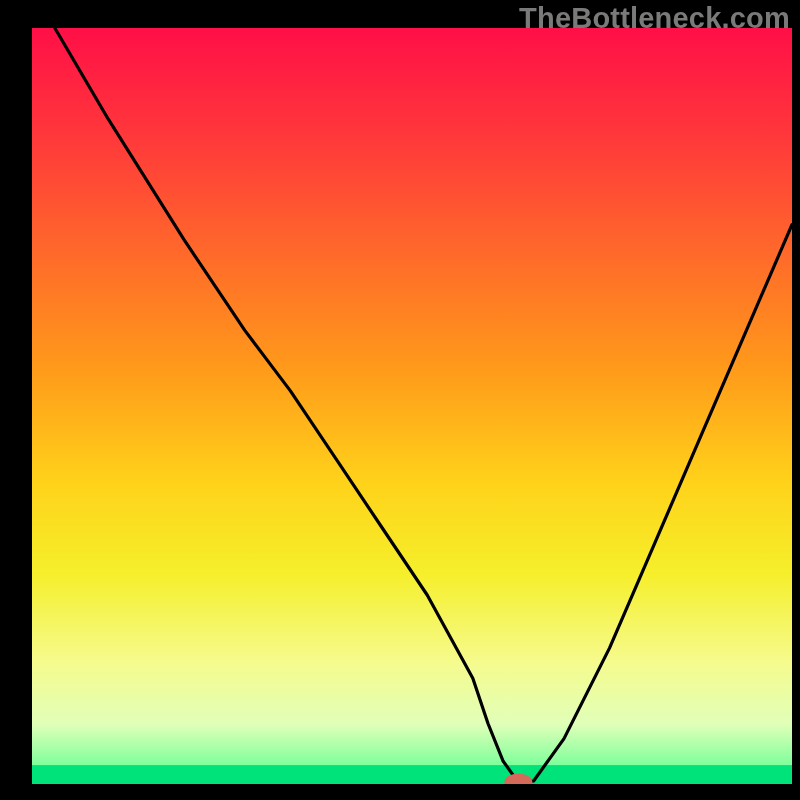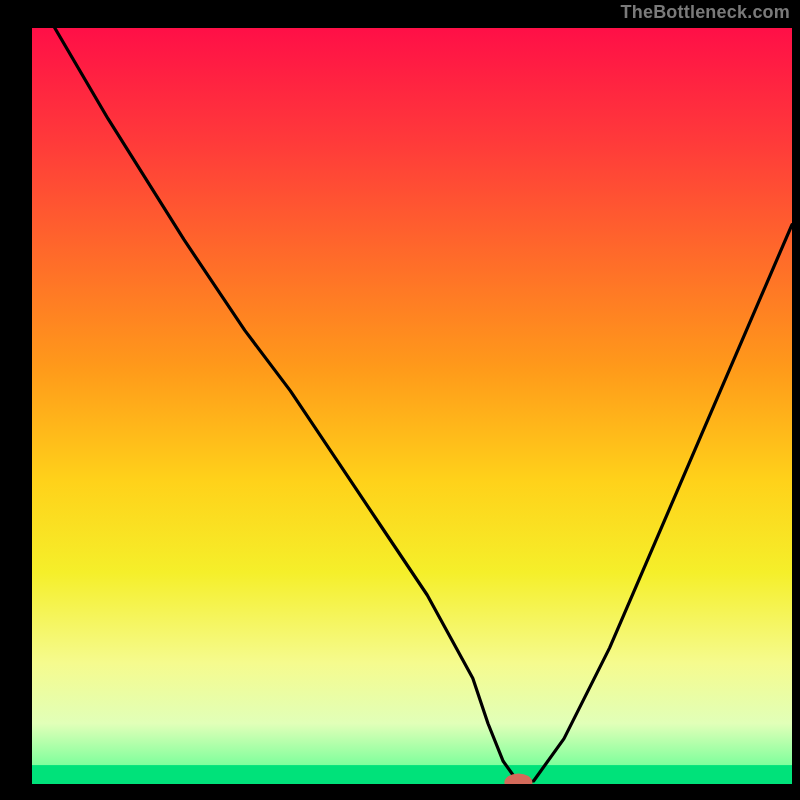--- a/index.html
+++ b/index.html
@@ -15,21 +15,21 @@
     height: 800px;
     background: #000;
     position: relative;
   }
   .watermark {
     position: absolute;
     top: 2px;
     right: 10px;
     color: #7a7a7a;
     font-family: Arial, Helvetica, sans-serif;
-    font-size: 18px;
+    font-size: 29px;
     font-weight: 600;
     letter-spacing: 0.2px;
     z-index: 5;
   }
   .plot-wrap {
     position: absolute;
     
     left: 32px;
     right: 8px;
     top: 28px;

